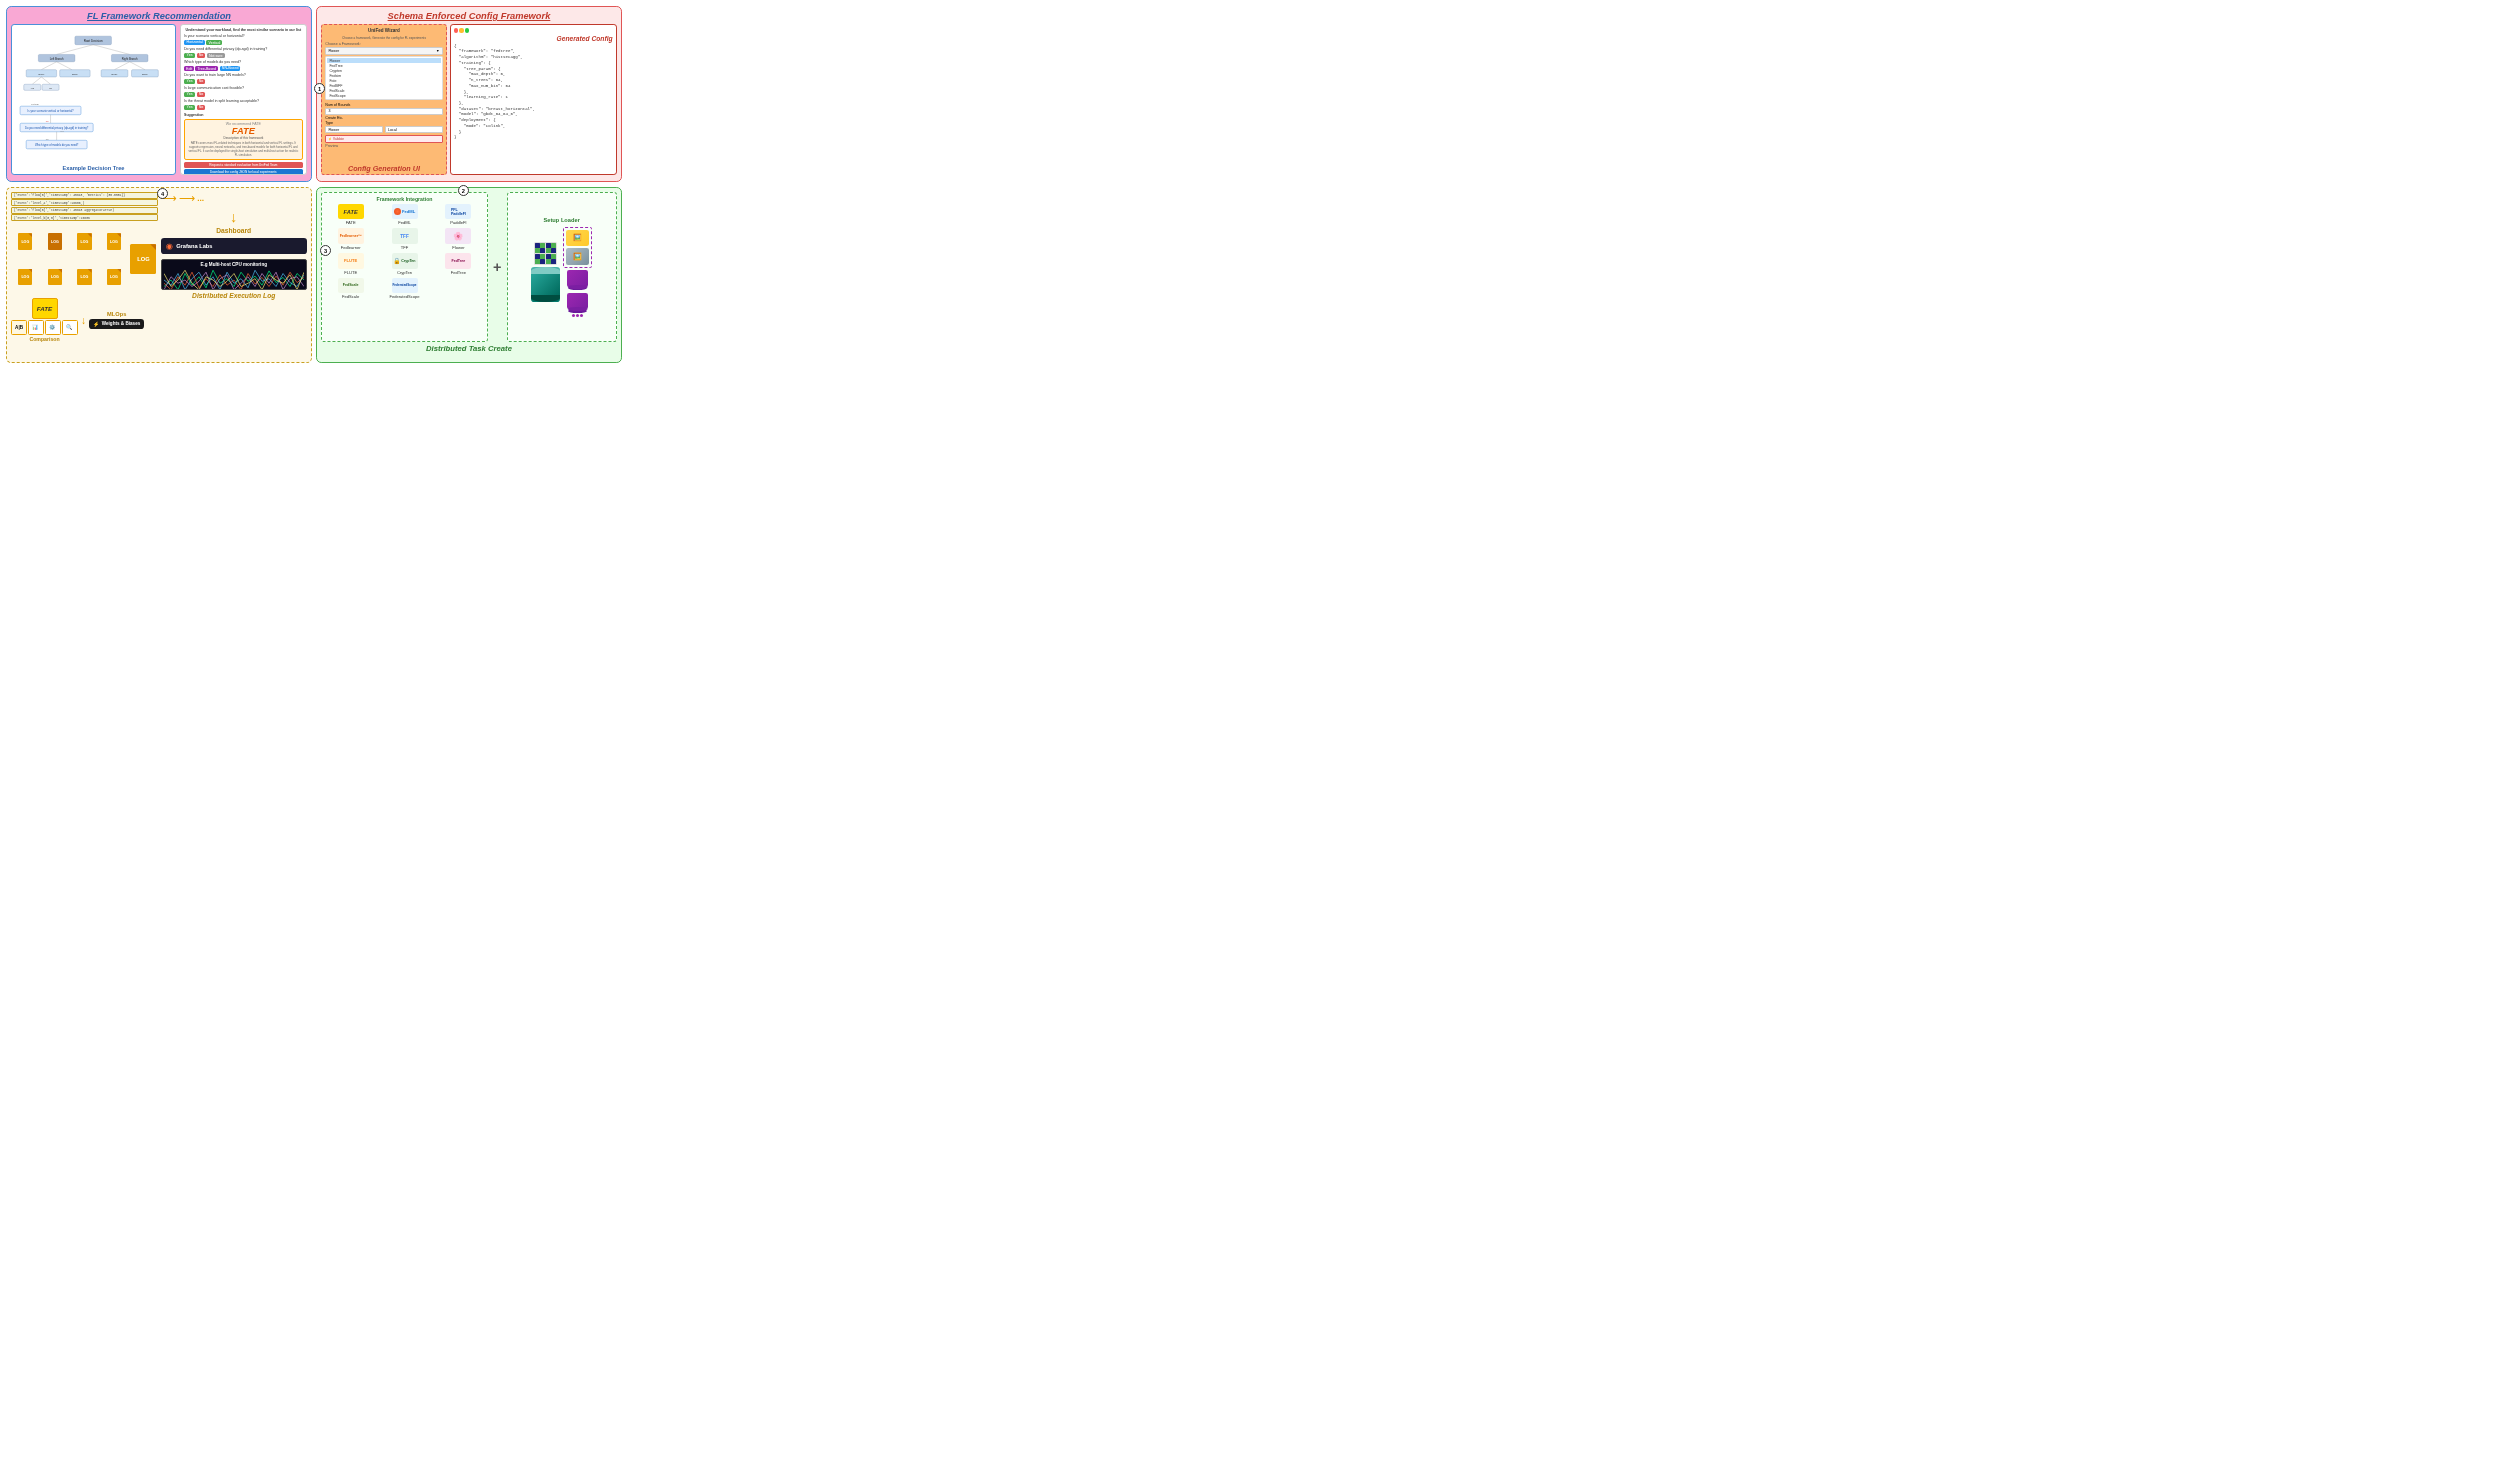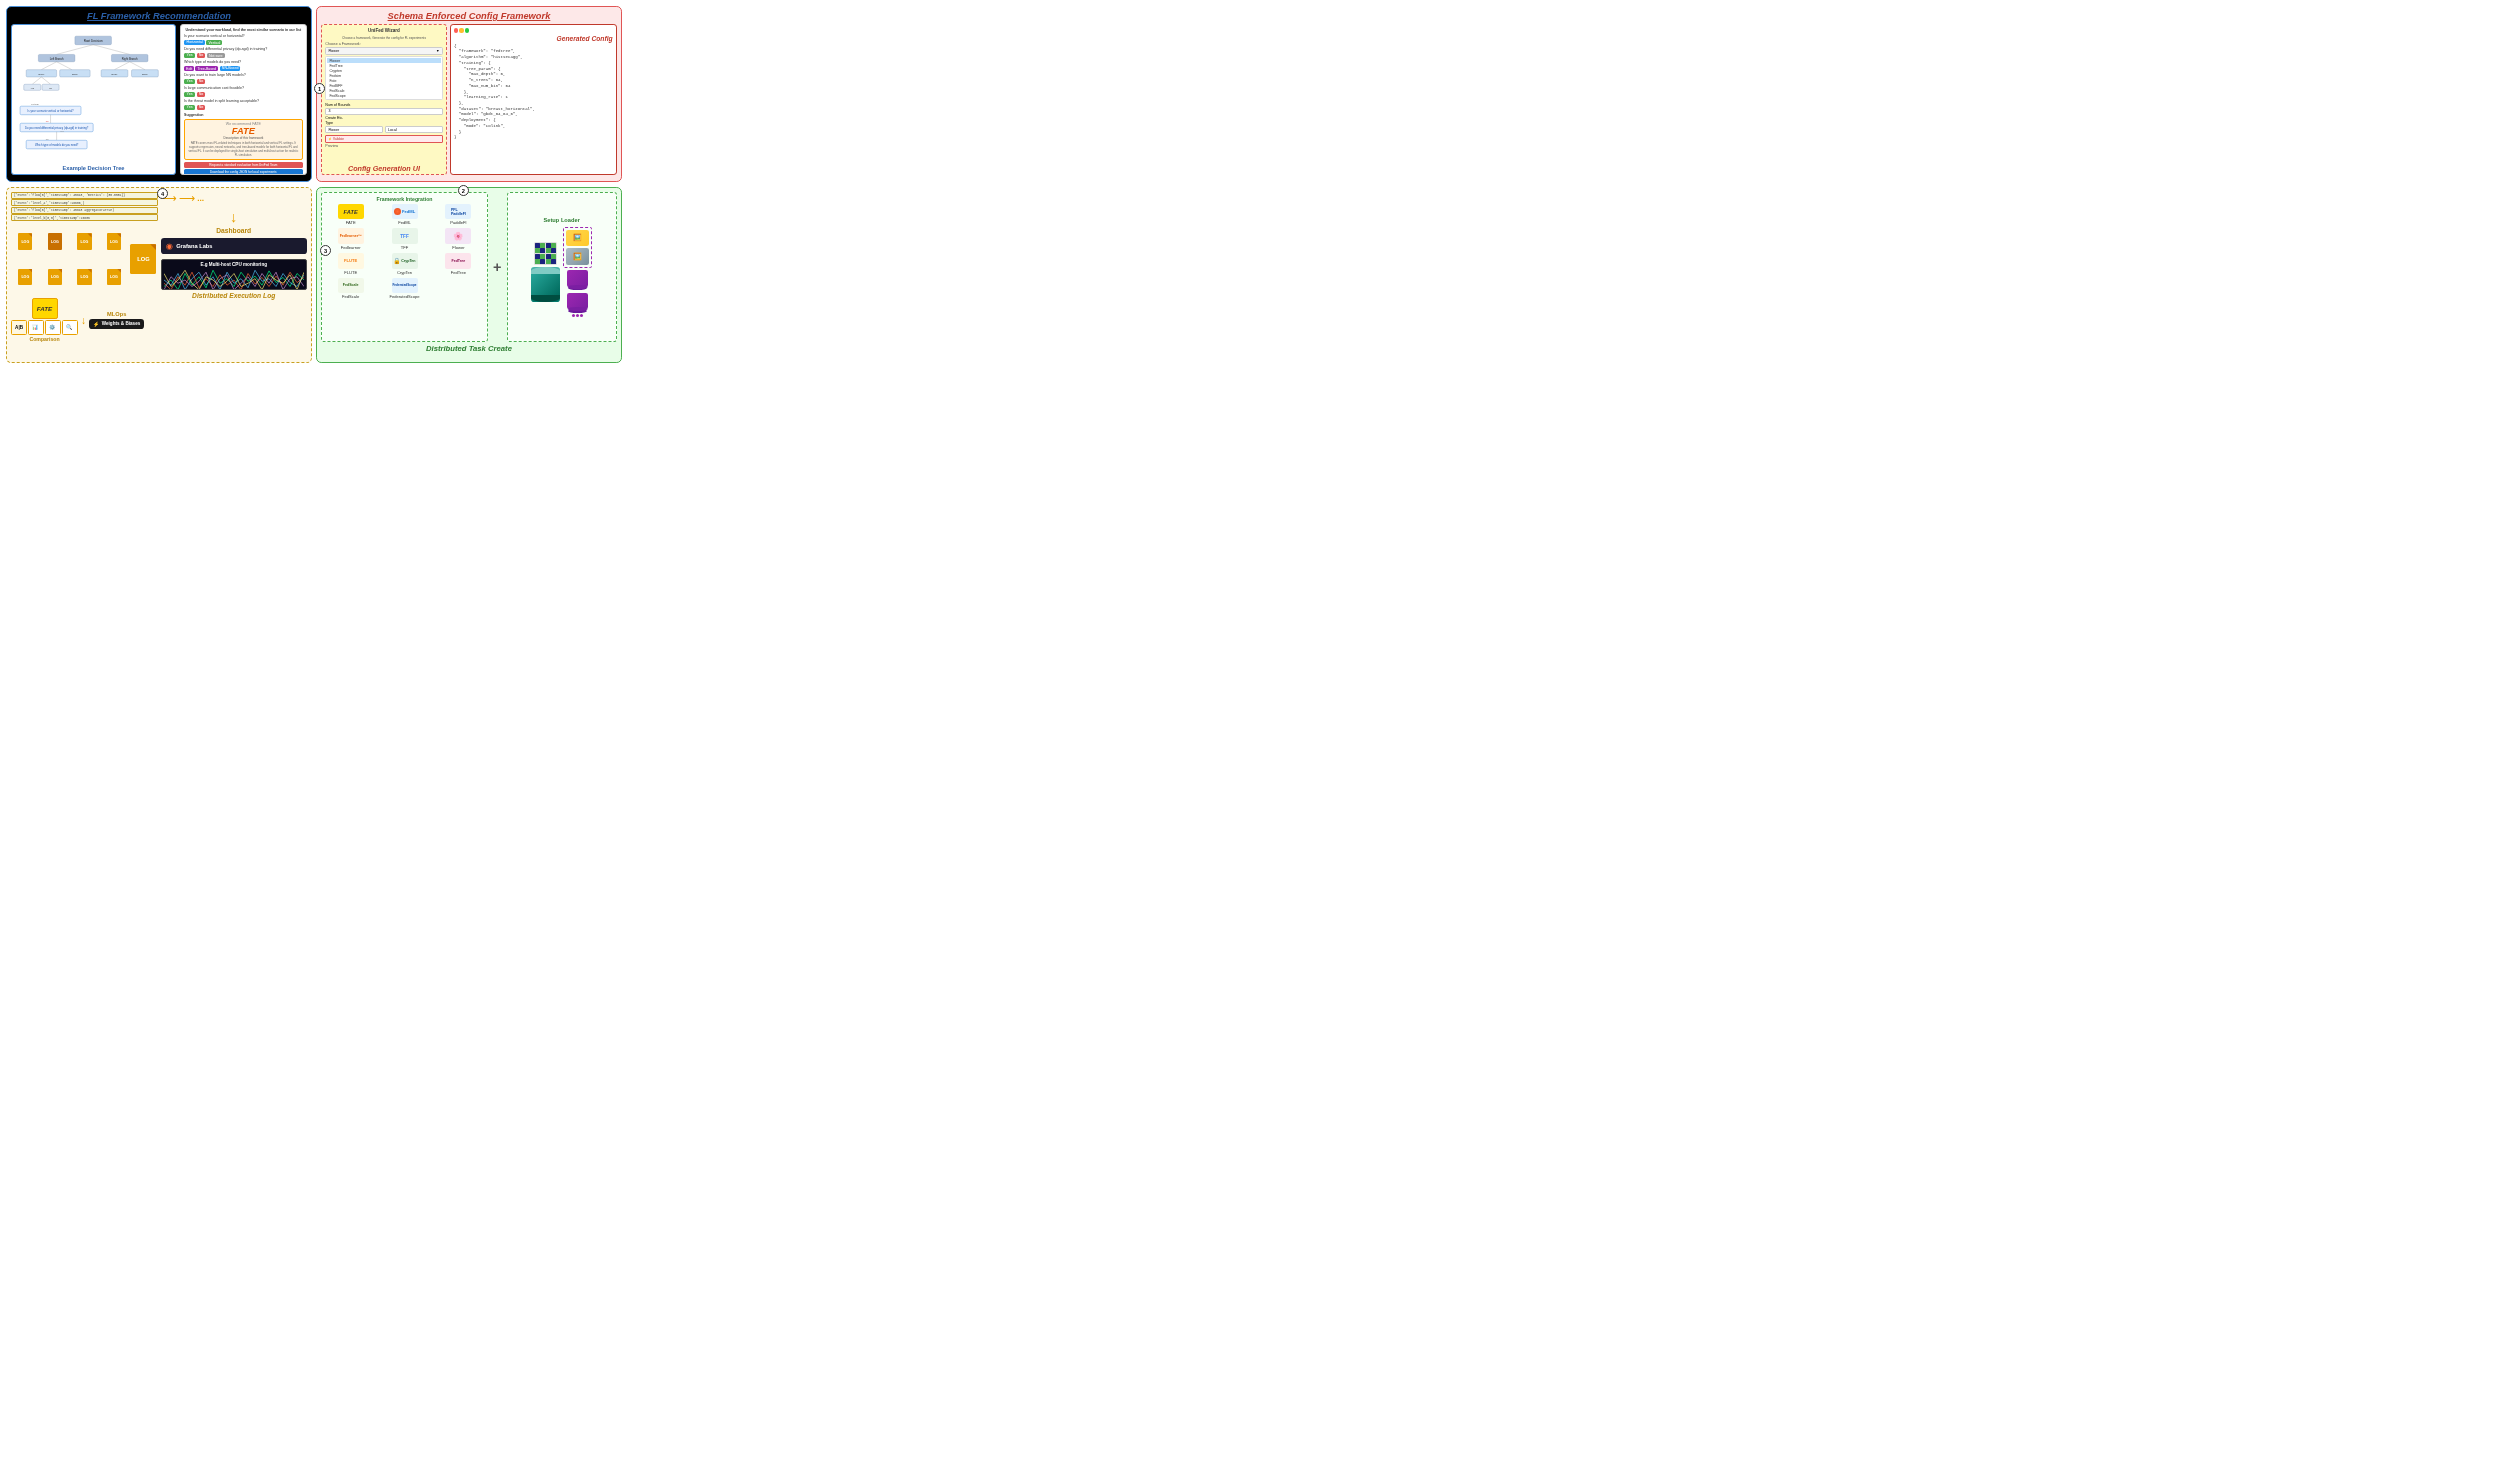--- a/index.html
+++ b/index.html
@@ -20,21 +20,21 @@
       grid-template-rows: 1fr 1fr;
       gap: 0;
       padding: 4.1px;
       background: #fff;
     }
 
     
     .panel-fl {
       border: 1.5px solid #4a90d9;
       border-radius: 5.2px;
-      background: #000000;
+      background: #f9a8d4;
       margin: 2.1px;
       padding: 4.1px;
       position: relative;
       overflow: hidden;
     }
 
     
     .panel-schema {
       border: 1.5px solid #e05555;
       border-radius: 5.2px;
@@ -161,21 +161,21 @@
     
     .schema-content {
       display: flex;
       gap: 3.1px;
       height: calc(100% - 15.5px);
     }
 
     .config-ui-box {
       flex: 0.85;
       border: 1px dashed #e05555;
-      background: #fef9c3;
+      background: #fdba74;
       border-radius: 3.1px;
       padding: 3.1px;
       position: relative;
       overflow: hidden;
     }
 
     .config-ui-label {
       color: #c0392b;
       font-weight: bold;
       font-size: 7.2px;

